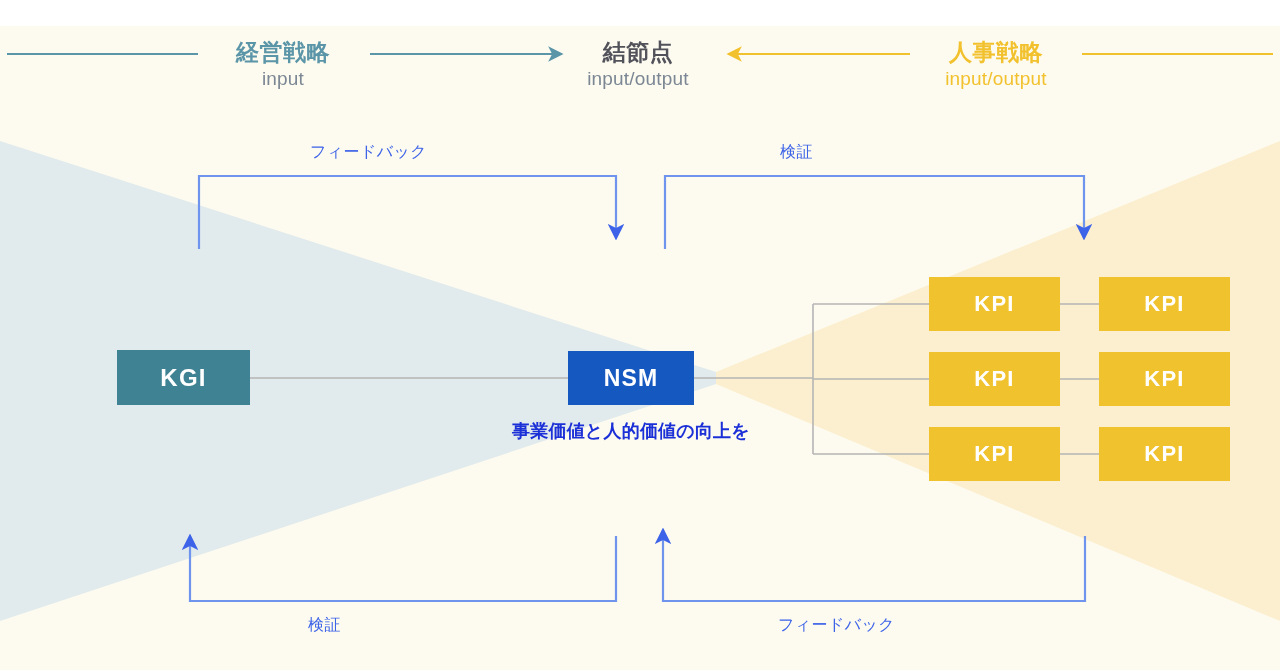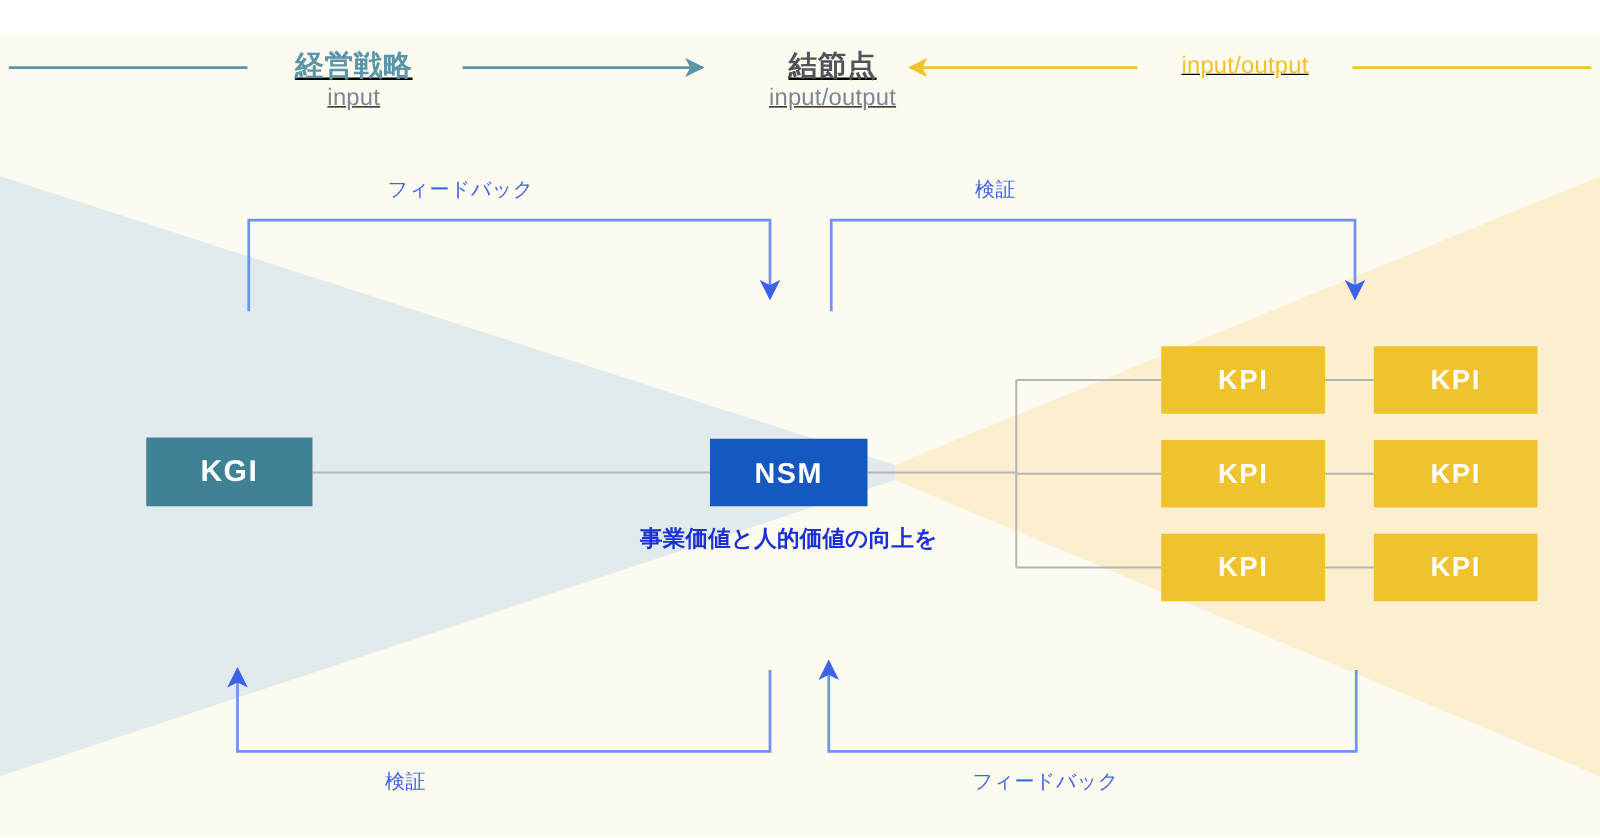--- a/index.html
+++ b/index.html
@@ -33,41 +33,40 @@
     left: 0;
     top: 0;
     width: 1280px;
     height: 670px;
   }
   
   .hdr-group {
     position: absolute;
     text-align: center;
     line-height: 1.12;
-    text-decoration: underline;
   }
   .hdr-title {
     font-size: 23px;
     font-weight: bold;
     letter-spacing: 0.5px;
     white-space: nowrap;
   }
   .hdr-sub {
     font-size: 19px;
     font-weight: normal;
     letter-spacing: 0.2px;
     white-space: nowrap;
     margin-top: 2px;
   }
   .teal-text  { color: #5b95a8; }
   .gray-text  { color: #7b8794; }
   .amber-text { color: #f2c12e; }
 
   #hdr-keiei   { left: 185px; top: 40px; width: 196px; }
-  #hdr-setsu   { left: 568px; top: 40px; width: 196px; }
+  #hdr-setsu   { left: 540px; top: 40px; width: 196px; }
   #hdr-jinji   { left: 898px; top: 40px; width: 196px; }
 
   
   .node {
     position: absolute;
     display: flex;
     align-items: center;
     justify-content: center;
     color: #ffffff;
     font-weight: bold;
@@ -182,20 +181,21 @@
     <div class="hdr-title teal-text">経営戦略</div>
     <div class="hdr-sub gray-text">input</div>
   </div>
 
   <div class="hdr-group" id="hdr-setsu">
     <div class="hdr-title" style="color:#52525b">結節点</div>
     <div class="hdr-sub gray-text">input/output</div>
   </div>
 
   <div class="hdr-group" id="hdr-jinji">
+    <div class="hdr-title amber-text">人事戦略</div>
     <div class="hdr-sub amber-text">input/output</div>
   </div>
 
   <div class="loop-label" id="label-fb-top">フィードバック</div>
   <div class="loop-label" id="label-ver-top">検証</div>
   <div class="loop-label" id="label-ver-bot">検証</div>
   <div class="loop-label" id="label-fb-bot">フィードバック</div>
 
   <div class="node" id="nsm-box">
     <span>NSM</span>

